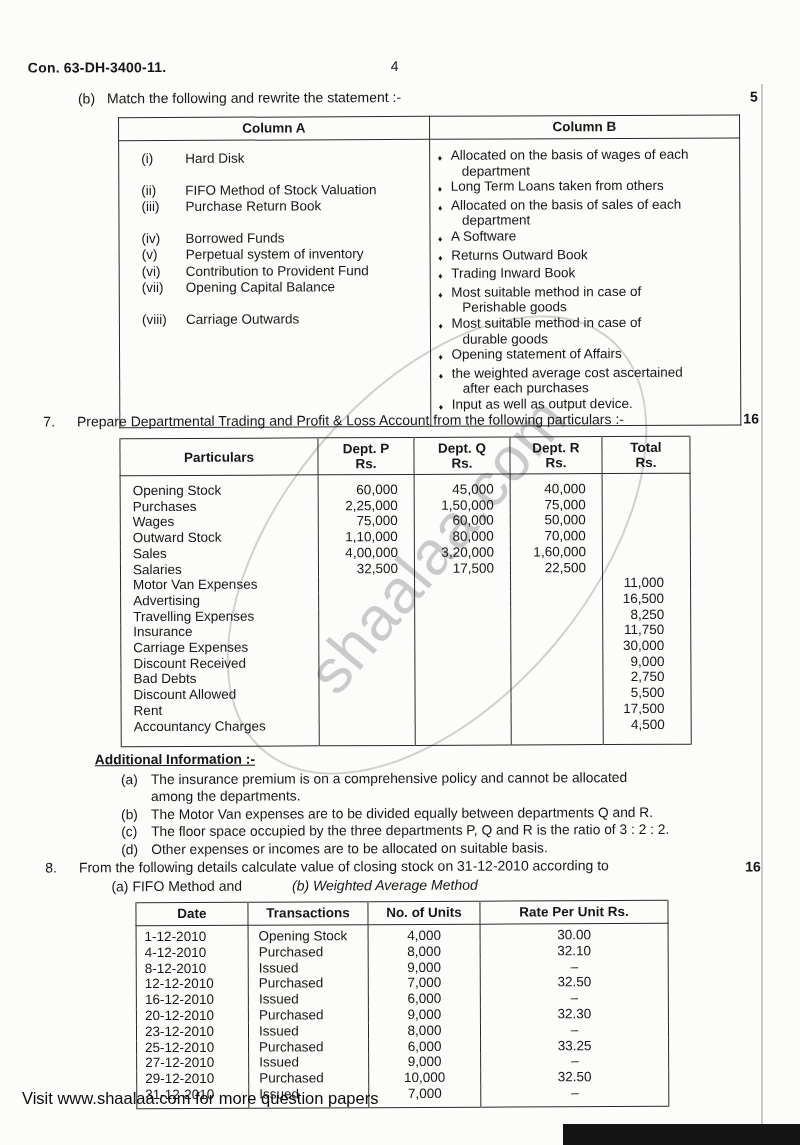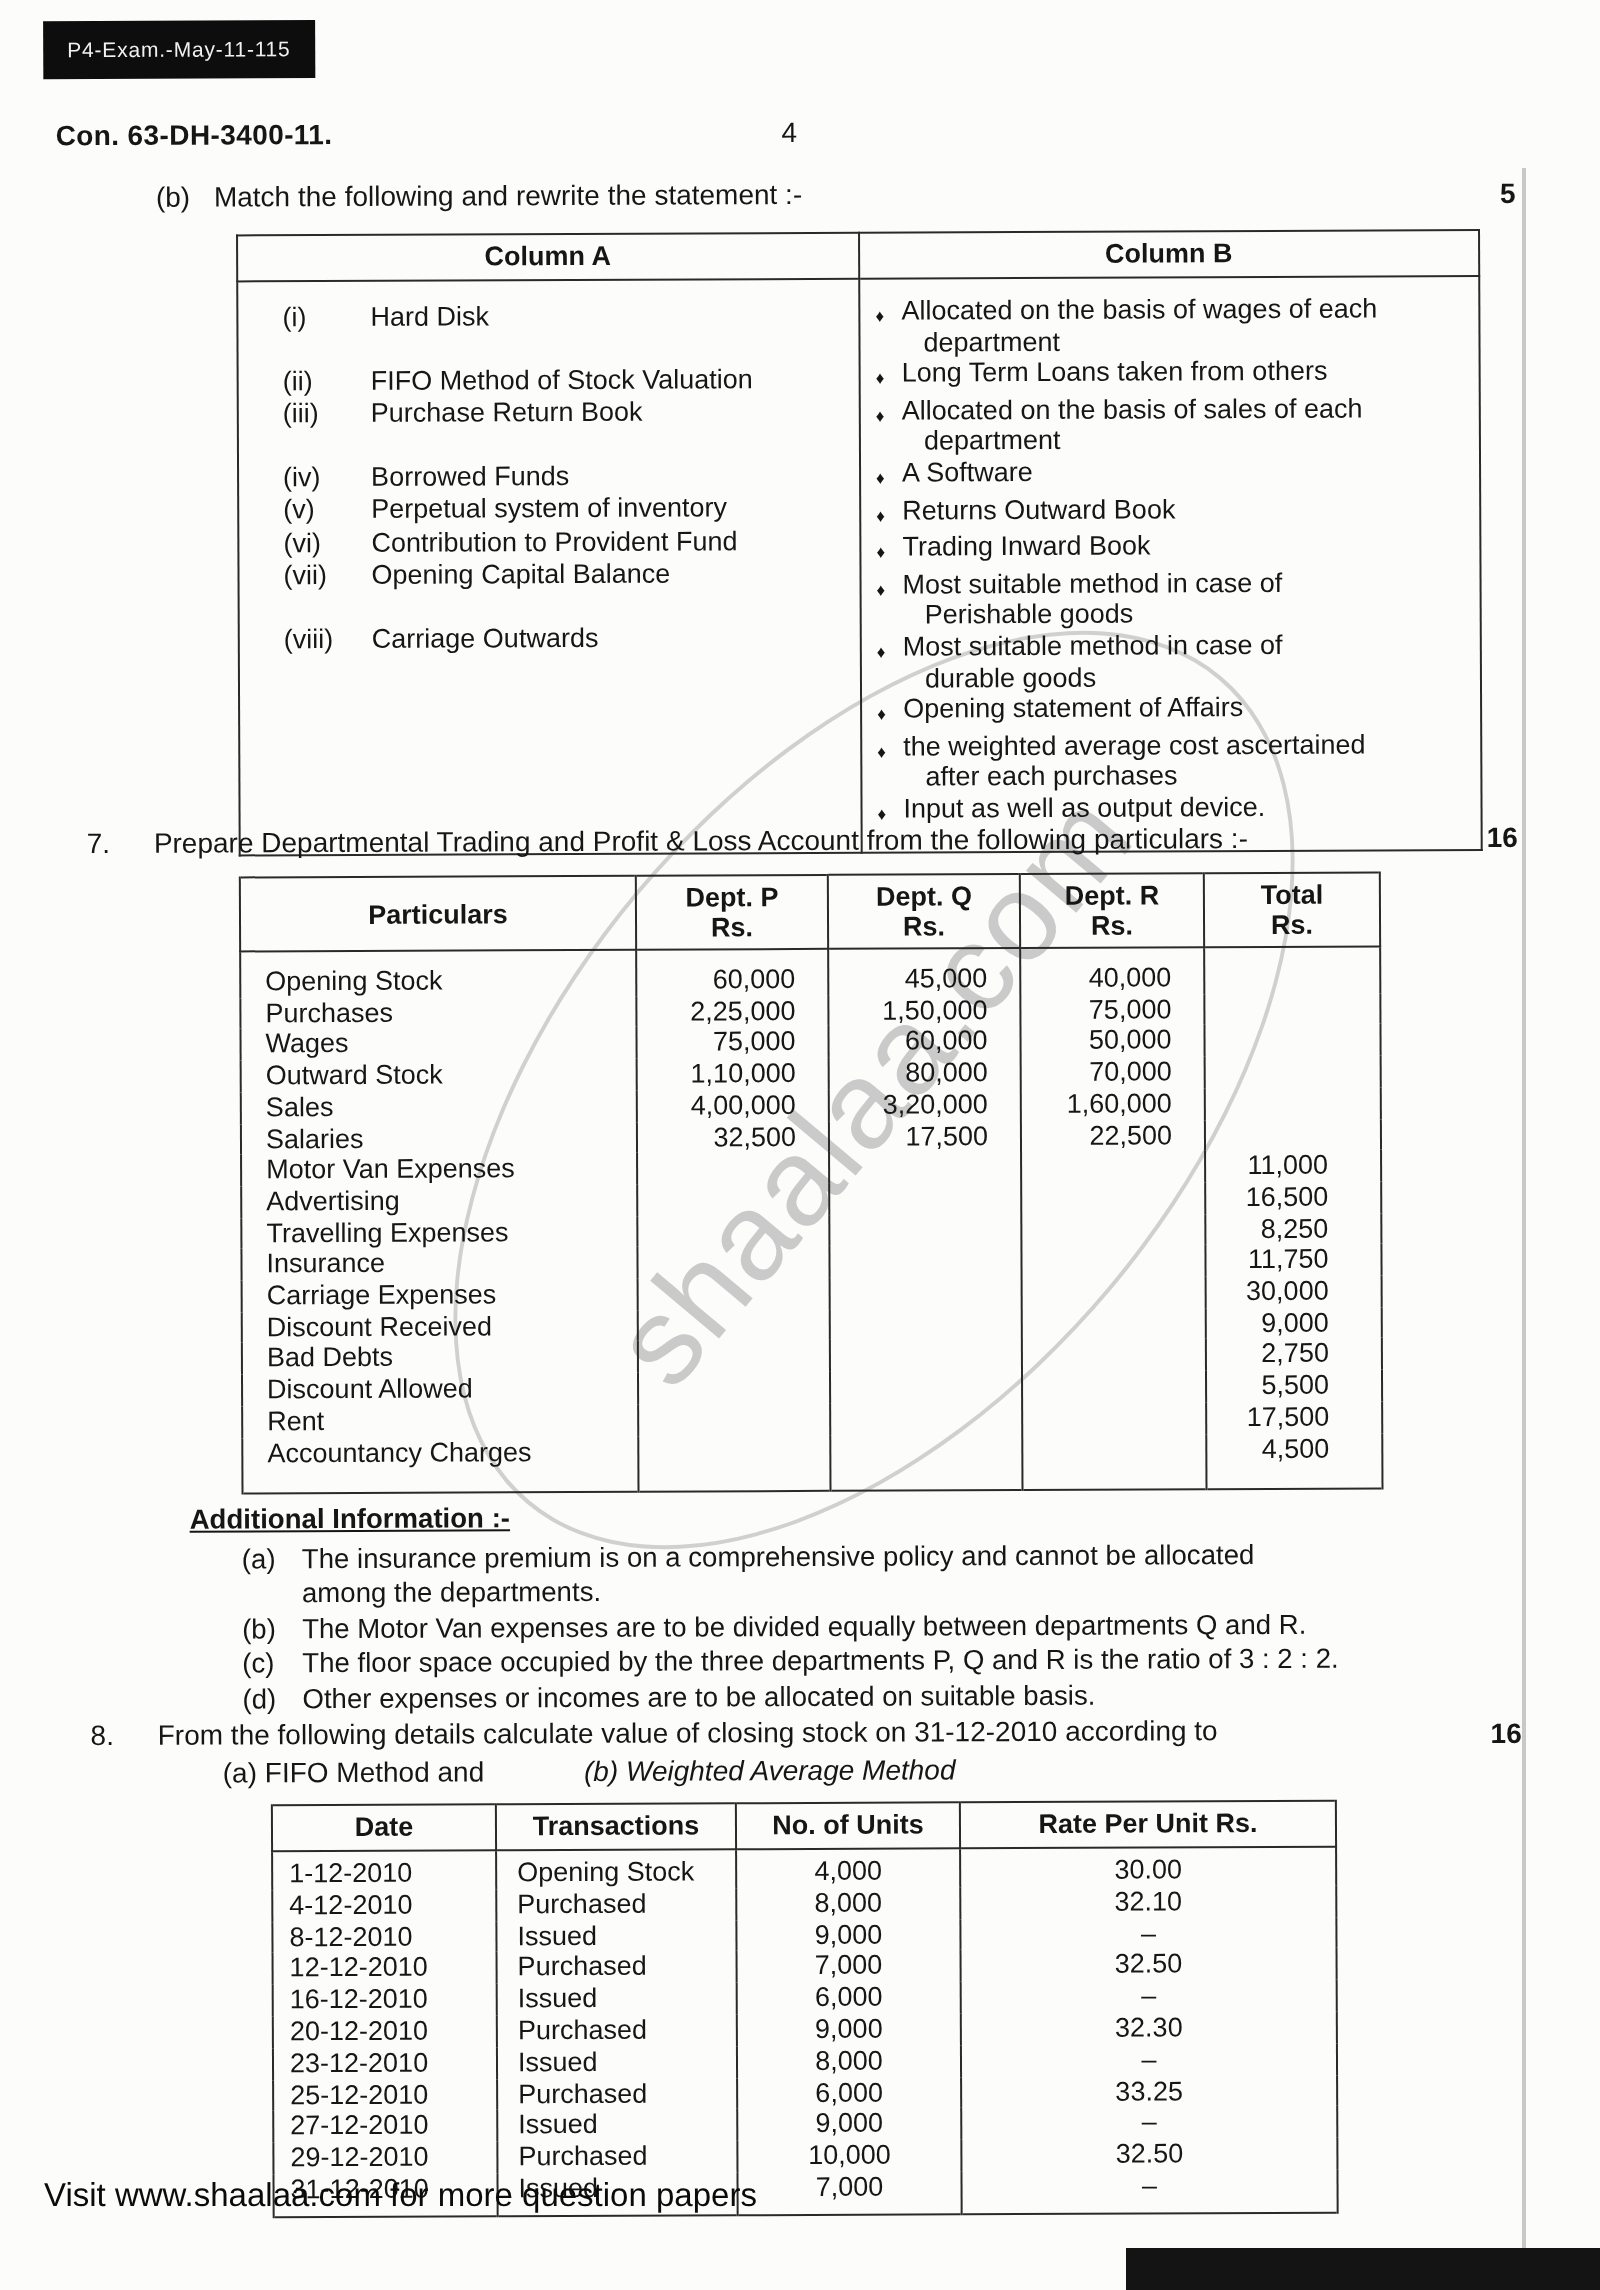--- a/index.html
+++ b/index.html
@@ -104,21 +104,20 @@
 
   <div class="watermark">
     <div class="wm-ellipse"></div>
     <div class="wm-text">shaalaa.com</div>
   </div>
 
   <div class="scan-line"></div>
 
   <div class="content">
 
-    <div class="stamp">P4-Exam.-May-11-115</div>
 
     <div class="head-row">
       <span class="con-no">Con. 63-DH-3400-11.</span>
       <span class="page-no">4</span>
     </div>
 
     <div class="q-line" style="top:89px; left:80px;">
       <span class="q-num">(b)</span>
       <span style="margin-left:8px;">Match the following and rewrite the statement :-</span>
     </div>

